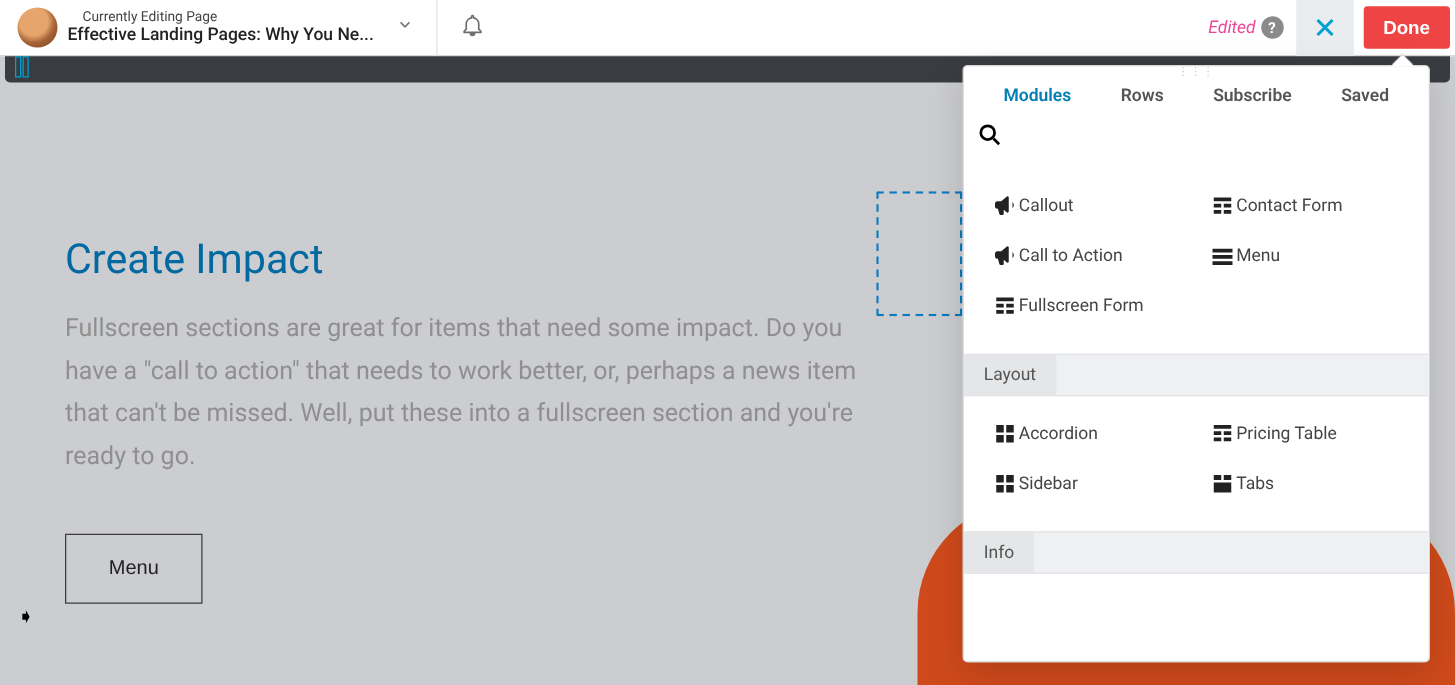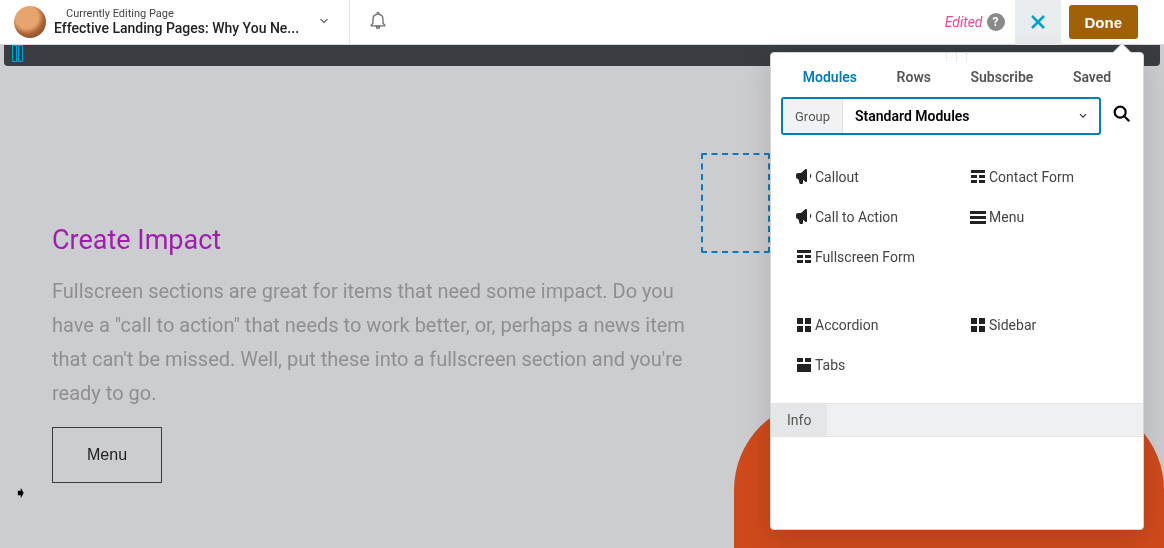--- a/index.html
+++ b/index.html
@@ -14,31 +14,31 @@
   .title-big { font-size: 14px; color: #222; font-weight: 500; max-width: 280px; white-space: nowrap; overflow: hidden; text-overflow: ellipsis; }
   .title-caret { margin-left: 18px; color: #777; font-size: 14px; cursor: pointer; }
   .divider { width: 1px; height: 45px; background: #e2e2e2; margin: 0 18px; }
   .bell { color: #6d6d6d; cursor: pointer; }
   .bell svg { width: 20px; height: 20px; }
   .spacer { flex: 1; }
   .edited { font-style: italic; color: #ec4899; font-size: 14px; margin-right: 4px; }
   .help-badge { width: 18px; height: 18px; background: #8a8a8a; border-radius: 50%; display: inline-flex; align-items: center; justify-content: center; color: #fff; font-size: 12px; font-weight: 700; margin-right: 10px; cursor: pointer; }
   .close-btn { width: 46px; height: 45px; display: flex; align-items: center; justify-content: center; background: #e9edef; cursor: pointer; }
   .close-btn svg { width: 20px; height: 20px; stroke: #00a0d2; }
-  .done-btn { height: 34px; margin: 0 26px 0 8px; padding: 0 16px; background: #a16207; color: #fff; font-weight: 600; font-size: 15px; border: none; border-radius: 3px; cursor: pointer; }
+  .done-btn { height: 34px; margin: 0 4px 0 8px; padding: 0 16px; background: #ef4444; color: #fff; font-weight: 600; font-size: 15px; border: none; border-radius: 3px; cursor: pointer; }
 
   
   .subbar { position: absolute; top: 45px; left: 4px; right: 4px; height: 21px; background: #393c41; border-radius: 0 0 4px 4px; }
   .subbar::before, .subbar::after { content: ""; position: absolute; top: 0; bottom: 4px; border: 1px solid #00a0d2; }
   .subbar::before { left: 8px; width: 3px; }
   .subbar::after { left: 14px; width: 3px; }
 
   
   .canvas-text { position: absolute; left: 52px; top: 188px; width: 640px; }
-  .canvas-text h1 { font-size: 27px; font-weight: 400; color: #a21caf; margin-bottom: 18px; margin-top: 36px; }
+  .canvas-text h1 { font-size: 33px; font-weight: 400; color: #0369a1; margin-bottom: 18px; }
   .canvas-text p { font-size: 20px; line-height: 1.7; color: #8f8f8f; }
   .next-btn { position: absolute; left: 52px; top: 427px; border: 1px solid #3b3b3b; background: transparent; color: #222; font-size: 16px; padding: 18px 34px; cursor: pointer; }
 
   .orange-blob { position: absolute; right: 0; top: 400px; width: 430px; height: 200px; background: #cf4a1b; border-radius: 90px 90px 0 0; }
 
   .arrow-cursor { position: absolute; left: 14px; top: 483px; font-size: 16px; color: #000; }
 
   
   .dropzone { position: absolute; left: 701px; top: 153px; width: 69px; height: 100px; border: 2px dashed #0b7abf; border-radius: 2px; }
 
@@ -139,29 +139,20 @@
 <div class="panel-arrow"></div>
 <div class="panel">
   <div class="panel-grip">⋮⋮⋮</div>
   <div class="panel-tabs">
     <span class="panel-tab active">Modules</span>
     <span class="panel-tab">Rows</span>
     <span class="panel-tab">Subscribe</span>
     <span class="panel-tab">Saved</span>
   </div>
   <div class="group-row">
-    <div class="group-select">
-      <span class="group-label">Group</span>
-      <span class="group-value">Standard Modules</span>
-      <span class="group-caret">
-        <svg width="12" height="12" viewBox="0 0 20 20">
-            <path d="M5 7l5 5 5-5" fill="none" stroke="#333" stroke-width="2"></path>
-          </svg>
-      </span>
-    </div>
     <div class="search-btn">
       <svg viewBox="0 0 24 24">
           <circle cx="10" cy="10" r="6" fill="none" stroke="#000" stroke-width="2.4"></circle>
           <path d="M15 15l5 5" stroke="#000" stroke-width="2.4"></path>
         </svg>
     </div>
   </div>
 
   <div class="panel-scroll">
     <div class="mod-grid" id="grid-actions">
@@ -199,28 +190,37 @@
         </div>
         <div class="mod-item">
           <span class="icon">
             <svg viewBox="0 0 20 20">
               <use href="#i-table"></use>
             </svg>
           </span>
           <span class="label">Fullscreen Form</span>
         </div>
       </div>
+    <div class="section-head"><span>Layout</span></div>
     <div class="mod-grid" id="grid-layout">
         <div class="mod-item">
           <span class="icon">
             <svg viewBox="0 0 20 20">
               <use href="#i-layout"></use>
             </svg>
           </span>
           <span class="label">Accordion</span>
+        </div>
+        <div class="mod-item">
+          <span class="icon">
+            <svg viewBox="0 0 20 20">
+              <use href="#i-table"></use>
+            </svg>
+          </span>
+          <span class="label">Pricing Table</span>
         </div>
         <div class="mod-item">
           <span class="icon">
             <svg viewBox="0 0 20 20">
               <use href="#i-layout"></use>
             </svg>
           </span>
           <span class="label">Sidebar</span>
         </div>
         <div class="mod-item">

